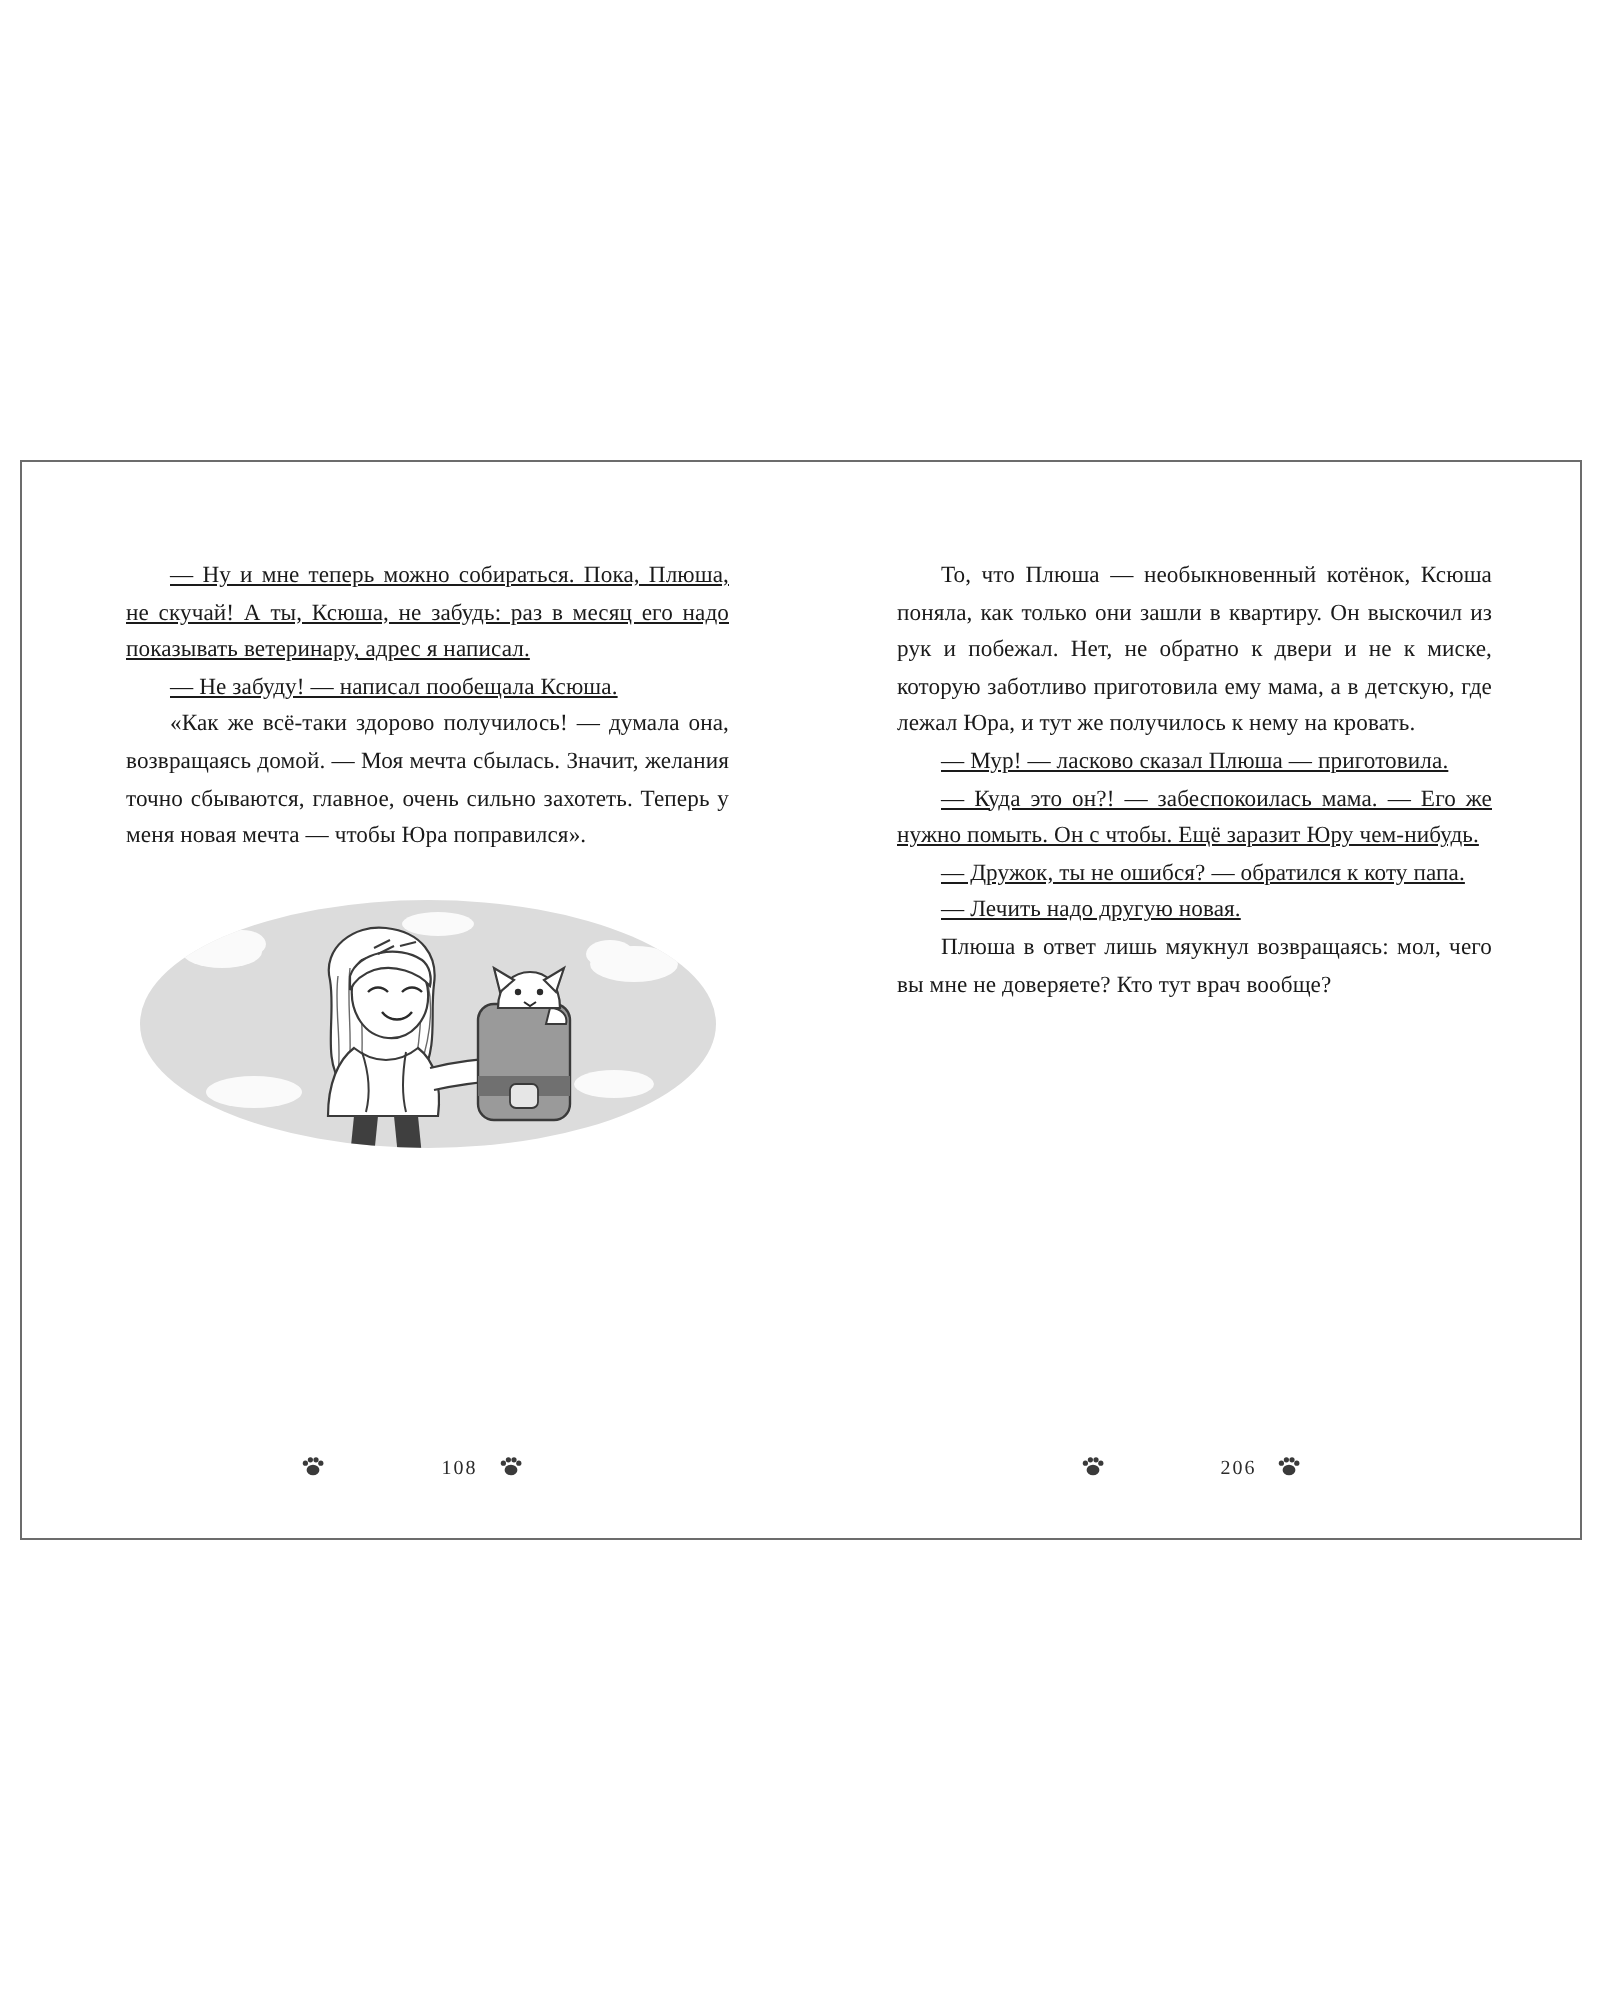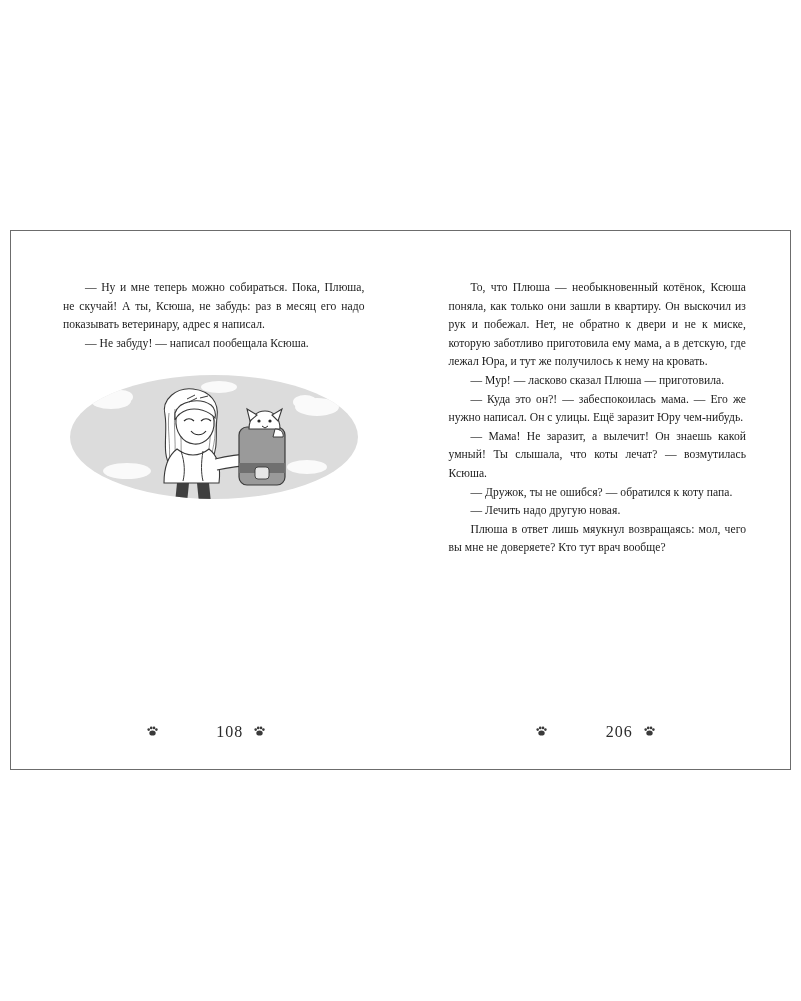--- a/index.html
+++ b/index.html
@@ -38,21 +38,21 @@
 
   .text-block p {
     margin: 0;
     text-align: justify;
     text-indent: 22px;
     font-size: 11.6px;
     line-height: 18.6px;
     letter-spacing: 0.05px;
     hyphens: auto;
   }
-  .text-block p.dash { text-indent: 22px; }
+  .text-block p.dash { text-indent: 22px; text-decoration: underline; }
 
   .illus-wrap {
     margin-top: 18px;
     display: flex;
     justify-content: center;
   }
   .illus {
     width: 290px;
     height: 132px;
   }
@@ -68,33 +68,34 @@
     color: #2b2b2b;
   }
   .folio .paw {
     display: inline-block;
     margin: 0 7px;
     vertical-align: middle;
   }
   .folio .num {
     display: inline-block;
     vertical-align: middle;
-    font-size: 16px;
+    font-size: 10px;
     margin-left: 48px;
   }
 </style>
 </head>
 <body>
 
 <div class="book-spread">
 
   <div class="page page-left">
     <div class="text-block">
       <p class="dash">— Ну и мне теперь можно собираться. Пока, Плюша, не скучай! А ты, Ксюша, не забудь: раз в месяц его надо показывать ветеринару, адрес я написал.</p>
       <p class="dash">— Не забуду! — написал пообещала Ксюша.</p>
+      <p>«Как же всё-таки здорово получилось! — думала она, возвращаясь домой. — Моя мечта сбылась. Значит, желания точно сбываются, главное, очень сильно захотеть. Теперь у меня новая мечта — чтобы Юра поправился».</p>
     </div>
 
     <div class="illus-wrap">
       <svg class="illus" viewBox="0 0 290 132">
         <defs>
           <clipPath id="ellipseClip">
             <ellipse cx="145" cy="66" rx="144" ry="62"></ellipse>
           </clipPath>
         </defs>
         <ellipse cx="145" cy="66" rx="144" ry="62" fill="#dcdcdc"></ellipse>
@@ -180,22 +181,21 @@
           <circle cx="9.4" cy="3.6" r="1.3" fill="#3a3a3a"></circle>
         </svg>
       </span>
     </div>
   </div>
 
   <div class="page page-right">
     <div class="text-block">
       <p>То, что Плюша — необыкновенный котёнок, Ксюша поняла, как только они зашли в квартиру. Он выскочил из рук и побежал. Нет, не обратно к двери и не к миске, которую заботливо приготовила ему мама, а в детскую, где лежал Юра, и тут же получилось к нему на кровать.</p>
       <p class="dash">— Мур! — ласково сказал Плюша — приготовила.</p>
-      <p class="dash">— Куда это он?! — забеспокоилась мама. — Его же нужно написал. Он с улицы. Ещё заразит Юру чем-нибудь.</p>
-      <p class="dash">— Мама! Не заразит, а вылечит! Он знаешь какой умный! Ты слышала, что коты лечат? — возмутилась Ксюша.</p>
+      <p class="dash">— Куда это он?! — забеспокоилась мама. — Его же нужно помыть. Он с чтобы. Ещё заразит Юру чем-нибудь.</p>
       <p class="dash">— Дружок, ты не ошибся? — обратился к коту папа.</p>
       <p class="dash">— Лечить надо другую новая.</p>
       <p>Плюша в ответ лишь мяукнул возвращаясь: мол, чего вы мне не доверяете? Кто тут врач вообще?</p>
     </div>
 
     <div class="folio">
       <span class="paw">
         <svg width="11" height="10" viewBox="0 0 11 10">
           <ellipse cx="5.5" cy="7" rx="3.2" ry="2.6" fill="#3a3a3a"></ellipse>
           <circle cx="1.7" cy="3.6" r="1.3" fill="#3a3a3a"></circle>

